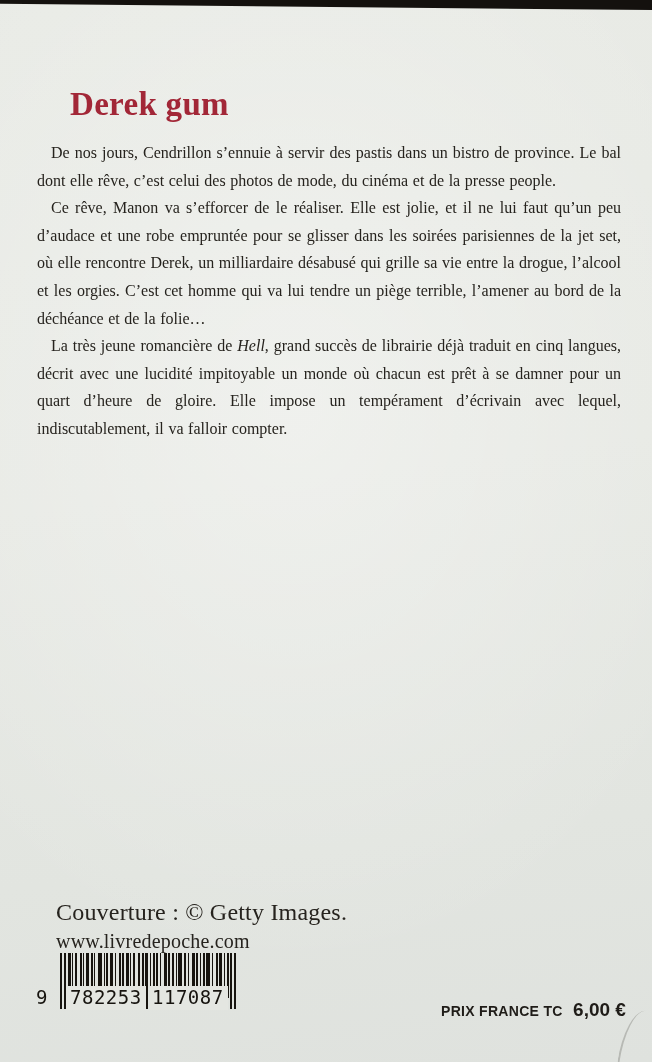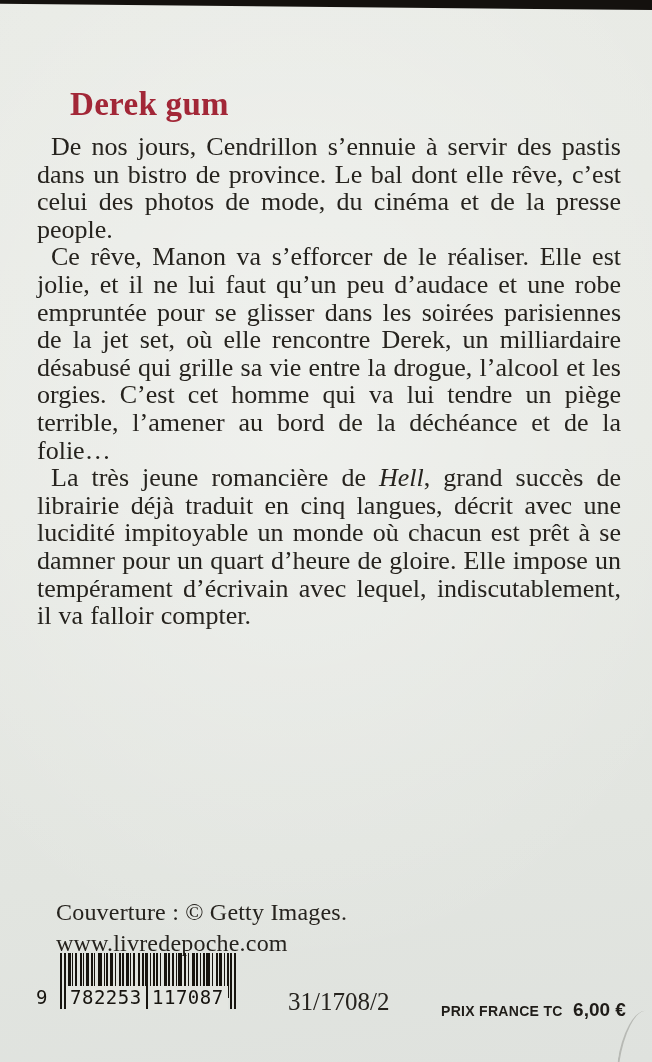--- a/index.html
+++ b/index.html
@@ -34,42 +34,42 @@
     position:absolute;left:55px;top:38px;
     font-size:38px;font-weight:600;letter-spacing:.5px;
     color:#1d1a16;
   }
   .title{
     position:absolute;left:70px;top:86px;
     font-size:33px;font-weight:700;letter-spacing:.3px;
     color:#a22737;
   }
   .synopsis{
-    position:absolute;left:37px;top:133px;width:584px;
-    font-size:26px;line-height:27.6px;
+    position:absolute;left:37px;top:139px;width:584px;
+    font-size:16px;line-height:27.6px;
     text-align:justify;
     color:#26231e;
     word-spacing:.6px;
   }
   .synopsis p{margin:0;text-indent:14px;}
   .synopsis em{font-style:italic;}
   .badge{
     position:absolute;left:56px;top:864px;
     border:2px solid #2b2722;
     padding:1px 10px 4px 9px;
     font-style:italic;font-size:18.5px;
     color:#2b2722;
   }
   .credit{
     position:absolute;left:56px;top:899px;
     font-size:24px;color:#26231e;letter-spacing:.2px;
   }
   .website{
     position:absolute;left:56px;top:930px;
-    font-size:24px;color:#26231e;letter-spacing:.2px;
+    font-size:20px;color:#26231e;letter-spacing:.2px;
   }
   .barcode{
     position:absolute;left:60px;top:953px;width:172px;height:56px;
   }
   .barcode .bar{
     position:absolute;top:0;background:#17140f;
   }
   .bc-digit-9{
     position:absolute;left:36px;top:986px;
     font-family:"DejaVu Sans Mono", monospace;
@@ -178,21 +178,20 @@
       <div class="bar" style="left: 167px; width: 2px; height: 45px;"></div>
       <div class="bar" style="left: 170px; width: 2px; height: 56px;"></div>
       <div class="bar" style="left: 174px; width: 2px; height: 56px;"></div>
     </div>
   <div class="bc-plate-l"></div>
   <div class="bc-plate-r"></div>
   <div class="bc-digit-9">9</div>
   <div class="bc-digits-left">782253</div>
   <div class="bc-digits-right">117087</div>
 
-  <div class="edition">31/1708/2</div>
 
   <div class="price">
     <span class="lbl">PRIX FRANCE TC</span>
     <span class="val">6,00 €</span>
   </div>
 
   <div class="page-curl"></div>
 </div>
 
 </body></html>

